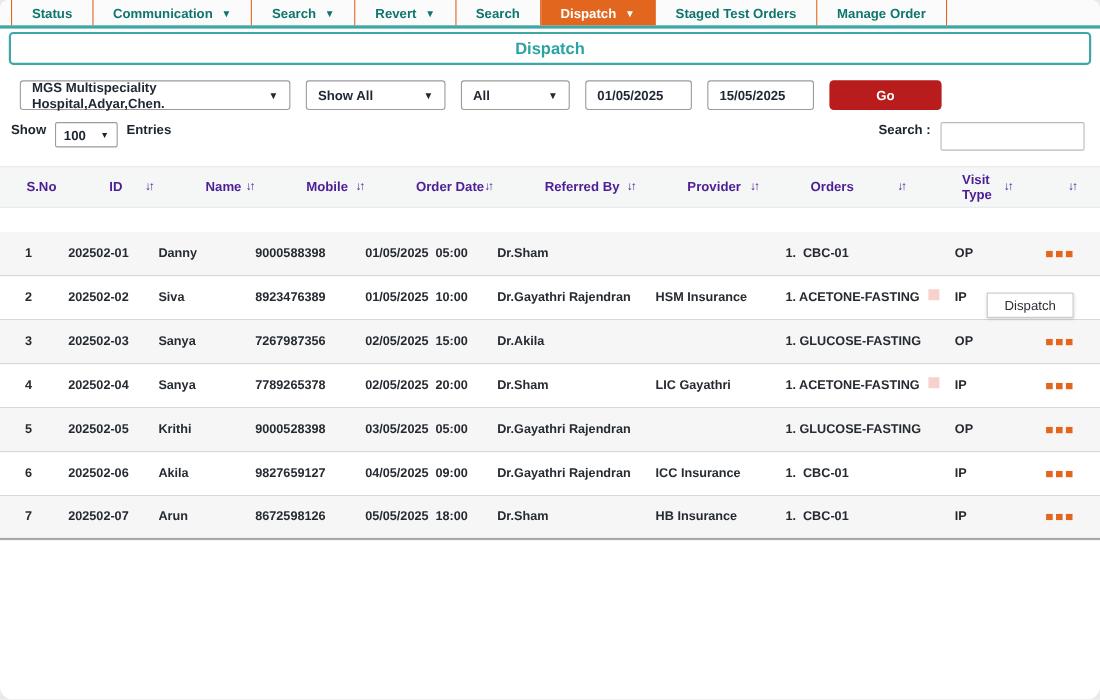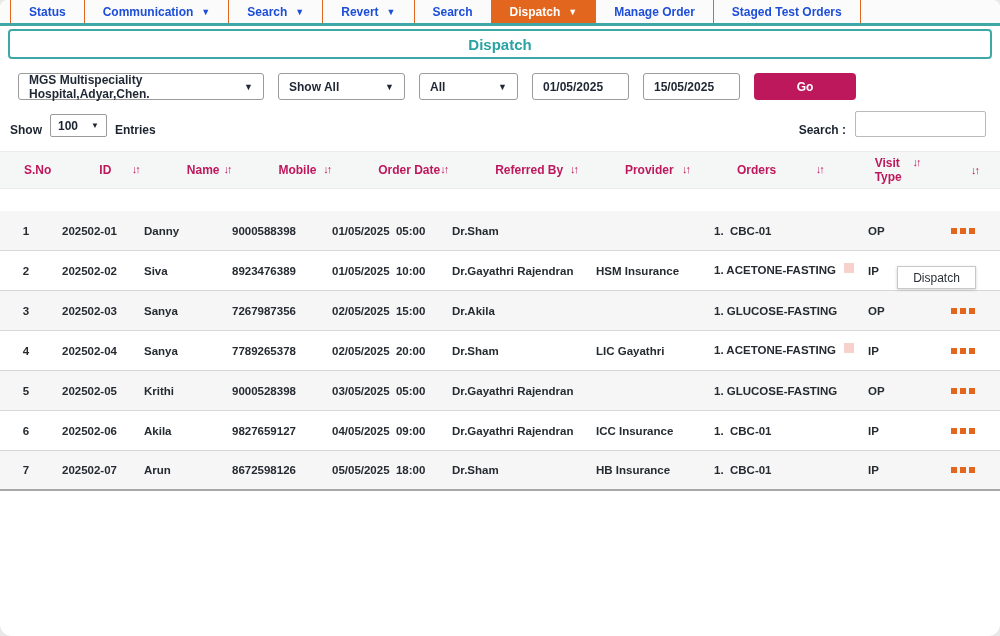--- a/index.html
+++ b/index.html
@@ -5,60 +5,60 @@
   * { margin:0; padding:0; box-sizing:border-box; }
   html,body { background:#e9e9e9; }
   body { font-family:"Liberation Sans", sans-serif; }
   .page { position:relative; width:1000px; height:636px; background:#fff; overflow:hidden;
           border-radius:8px 8px 12px 12px; margin:0 auto; }
 
   
   .tabbar { display:flex; align-items:stretch; height:26px; background:#fbfbfb;
             border-bottom:3px solid #3fa7a6; padding-left:10px; }
   .tab { display:flex; align-items:center; justify-content:center; gap:8px;
-         padding:0 18px; font-size:12px; font-weight:700; color:#1d4ed8;
+         padding:0 18px; font-size:12px; font-weight:700; color:#0f766e;
          border-right:1px solid #e2661e; cursor:pointer; white-space:nowrap; }
   .tab:first-child { border-left:1px solid #e2661e; }
   .tab.active { background:#e2661e; color:#fff; border-right-color:#e2661e; }
   .tab-caret { font-size:9px; }
 
   
   .heading-box { margin:3px 8px 0 8px; height:30px; border:2px solid #3fa7a6; border-radius:4px;
                  display:flex; align-items:center; justify-content:center; }
   .heading-box span { color:#2aa3a2; font-size:15px; font-weight:700; }
 
   
   .filters { display:flex; align-items:center; margin:14px 0 0 18px; gap:14px; }
   .selectbox, .datebox { height:27px; background:#fff; border:1px solid #9b9b9b; border-radius:3px;
                          display:flex; align-items:center; padding:0 10px; font-size:12px; font-weight:700;
                          color:#1e2733; cursor:pointer; }
   .selectbox .caret { margin-left:auto; font-size:9px; color:#1e2733; padding-left:8px; }
   .w246{width:246px} .w127{width:127px} .w99{width:99px} .w97{width:97px}
-  .go-btn { width:102px; height:27px; background:#be185d; color:#fff; border:none; border-radius:4px;
+  .go-btn { width:102px; height:27px; background:#b91c1c; color:#fff; border:none; border-radius:4px;
             font-size:12px; font-weight:700; cursor:pointer; font-family:"Liberation Sans",sans-serif; }
 
   
   .section-title { text-align:center; margin-top:11px; color:#e2661e; font-size:15px; font-weight:700; }
 
   
-  .controls { display:flex; align-items:flex-end; margin:11px 14px 0 10px; font-size:12px; font-weight:700; color:#1c2430; }
+  .controls { display:flex; align-items:flex-start; margin:11px 14px 0 10px; font-size:12px; font-weight:700; color:#1c2430; }
   .entries-select { width:57px; height:23px; border:1px solid #9b9b9b; border-radius:2px; background:#fff;
                     display:flex; align-items:center; padding:0 7px; margin:0 8px; font-size:12px; font-weight:700;
                     color:#1c2430; cursor:pointer; }
   .entries-select .caret { margin-left:auto; font-size:8px; }
   .controls .spacer { flex:1; }
   .search-input { width:131px; height:26px; border:1px solid #b9b9b9; border-radius:2px; margin-left:9px;
                   font-size:12px; padding:0 6px; font-family:"Liberation Sans",sans-serif; }
 
   
   .tbl { margin-top:14px; }
   .thead { display:flex; align-items:center; height:38px; background:#f5f6f6;
            border-top:1px solid #ececec; border-bottom:1px solid #ececec; margin-bottom:22px; }
-  .hcell { display:flex; align-items:flex-start; justify-content:space-between;
-           font-size:12px; font-weight:700; color:#be185d; padding:0 14px 0 10px; cursor:pointer;margin-left:24px; }
+  .hcell { display:flex; align-items:center; justify-content:space-between;
+           font-size:12px; font-weight:700; color:#4c1d95; padding:0 14px 0 10px; cursor:pointer;margin-left:24px; }
   .sort-icon { font-size:11px; letter-spacing:-2px; font-weight:700; }
   .trow { display:flex; align-items:center; height:40px; border-bottom:1px solid #d8d8d8;
           font-size:11.5px; font-weight:700; color:#262b31; }
   .trow:nth-child(odd) { background:#f6f6f7; }
   .trow:last-child { border-bottom:2px solid #a7a7a7; }
   .cell { padding-left:10px; overflow:hidden; white-space:nowrap; }
   .c-sno{width:52px; text-align:center; padding-left:0;}
   .c-id{width:82px} .c-name{width:88px} .c-mobile{width:100px} .c-date{width:120px; white-space:pre;}
   .c-ref{width:144px} .c-prov{width:118px} .c-orders{width:150px; white-space:pre;}
   .c-visit{width:94px; padding-left:14px;}
@@ -103,25 +103,25 @@
     </div>
       <div class="tab">
       <span class="tab-label">Search</span>
 
     </div>
       <div class="tab active">
       <span class="tab-label">Dispatch</span>
       <span class="tab-caret">▼</span>
     </div>
       <div class="tab">
+      <span class="tab-label">Staged Test Orders</span>
+
+    </div>
+      <div class="tab">
       <span class="tab-label">Manage Order</span>
-
-    </div>
-      <div class="tab">
-      <span class="tab-label">Staged Test Orders</span>
 
     </div>
     </div>
 
   <div class="heading-box">
     <span>Dispatch</span>
   </div>
 
   <div class="filters">
     <div class="selectbox w246">

